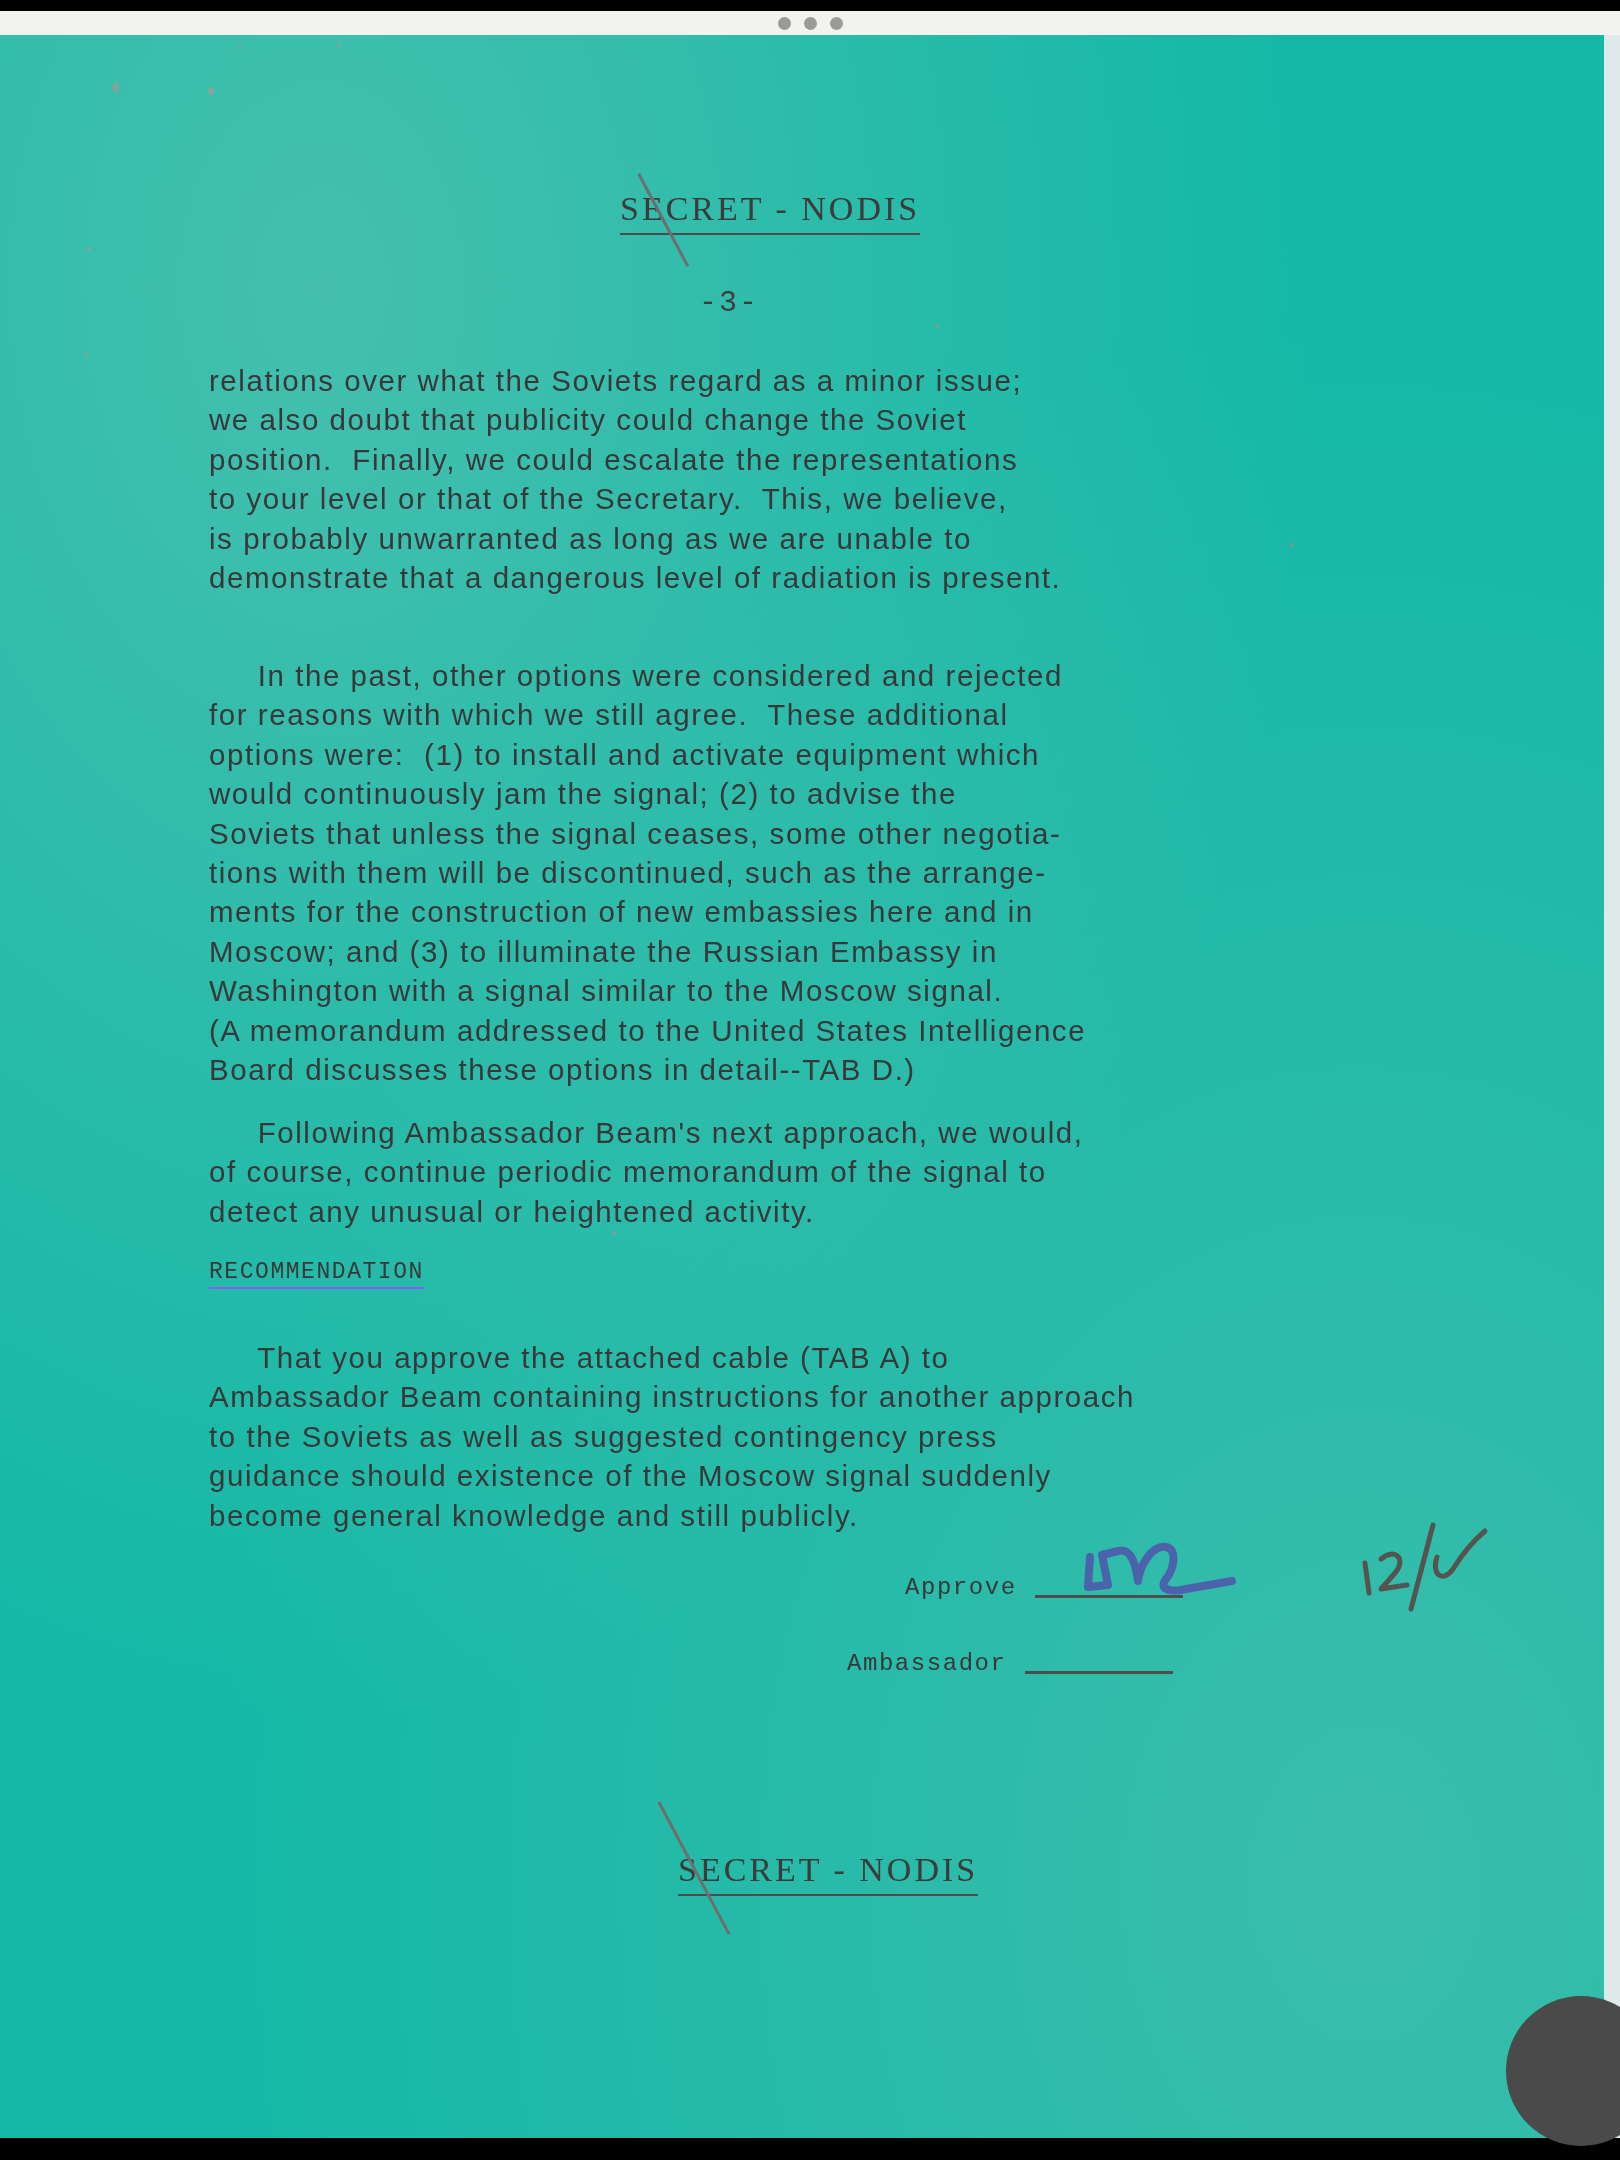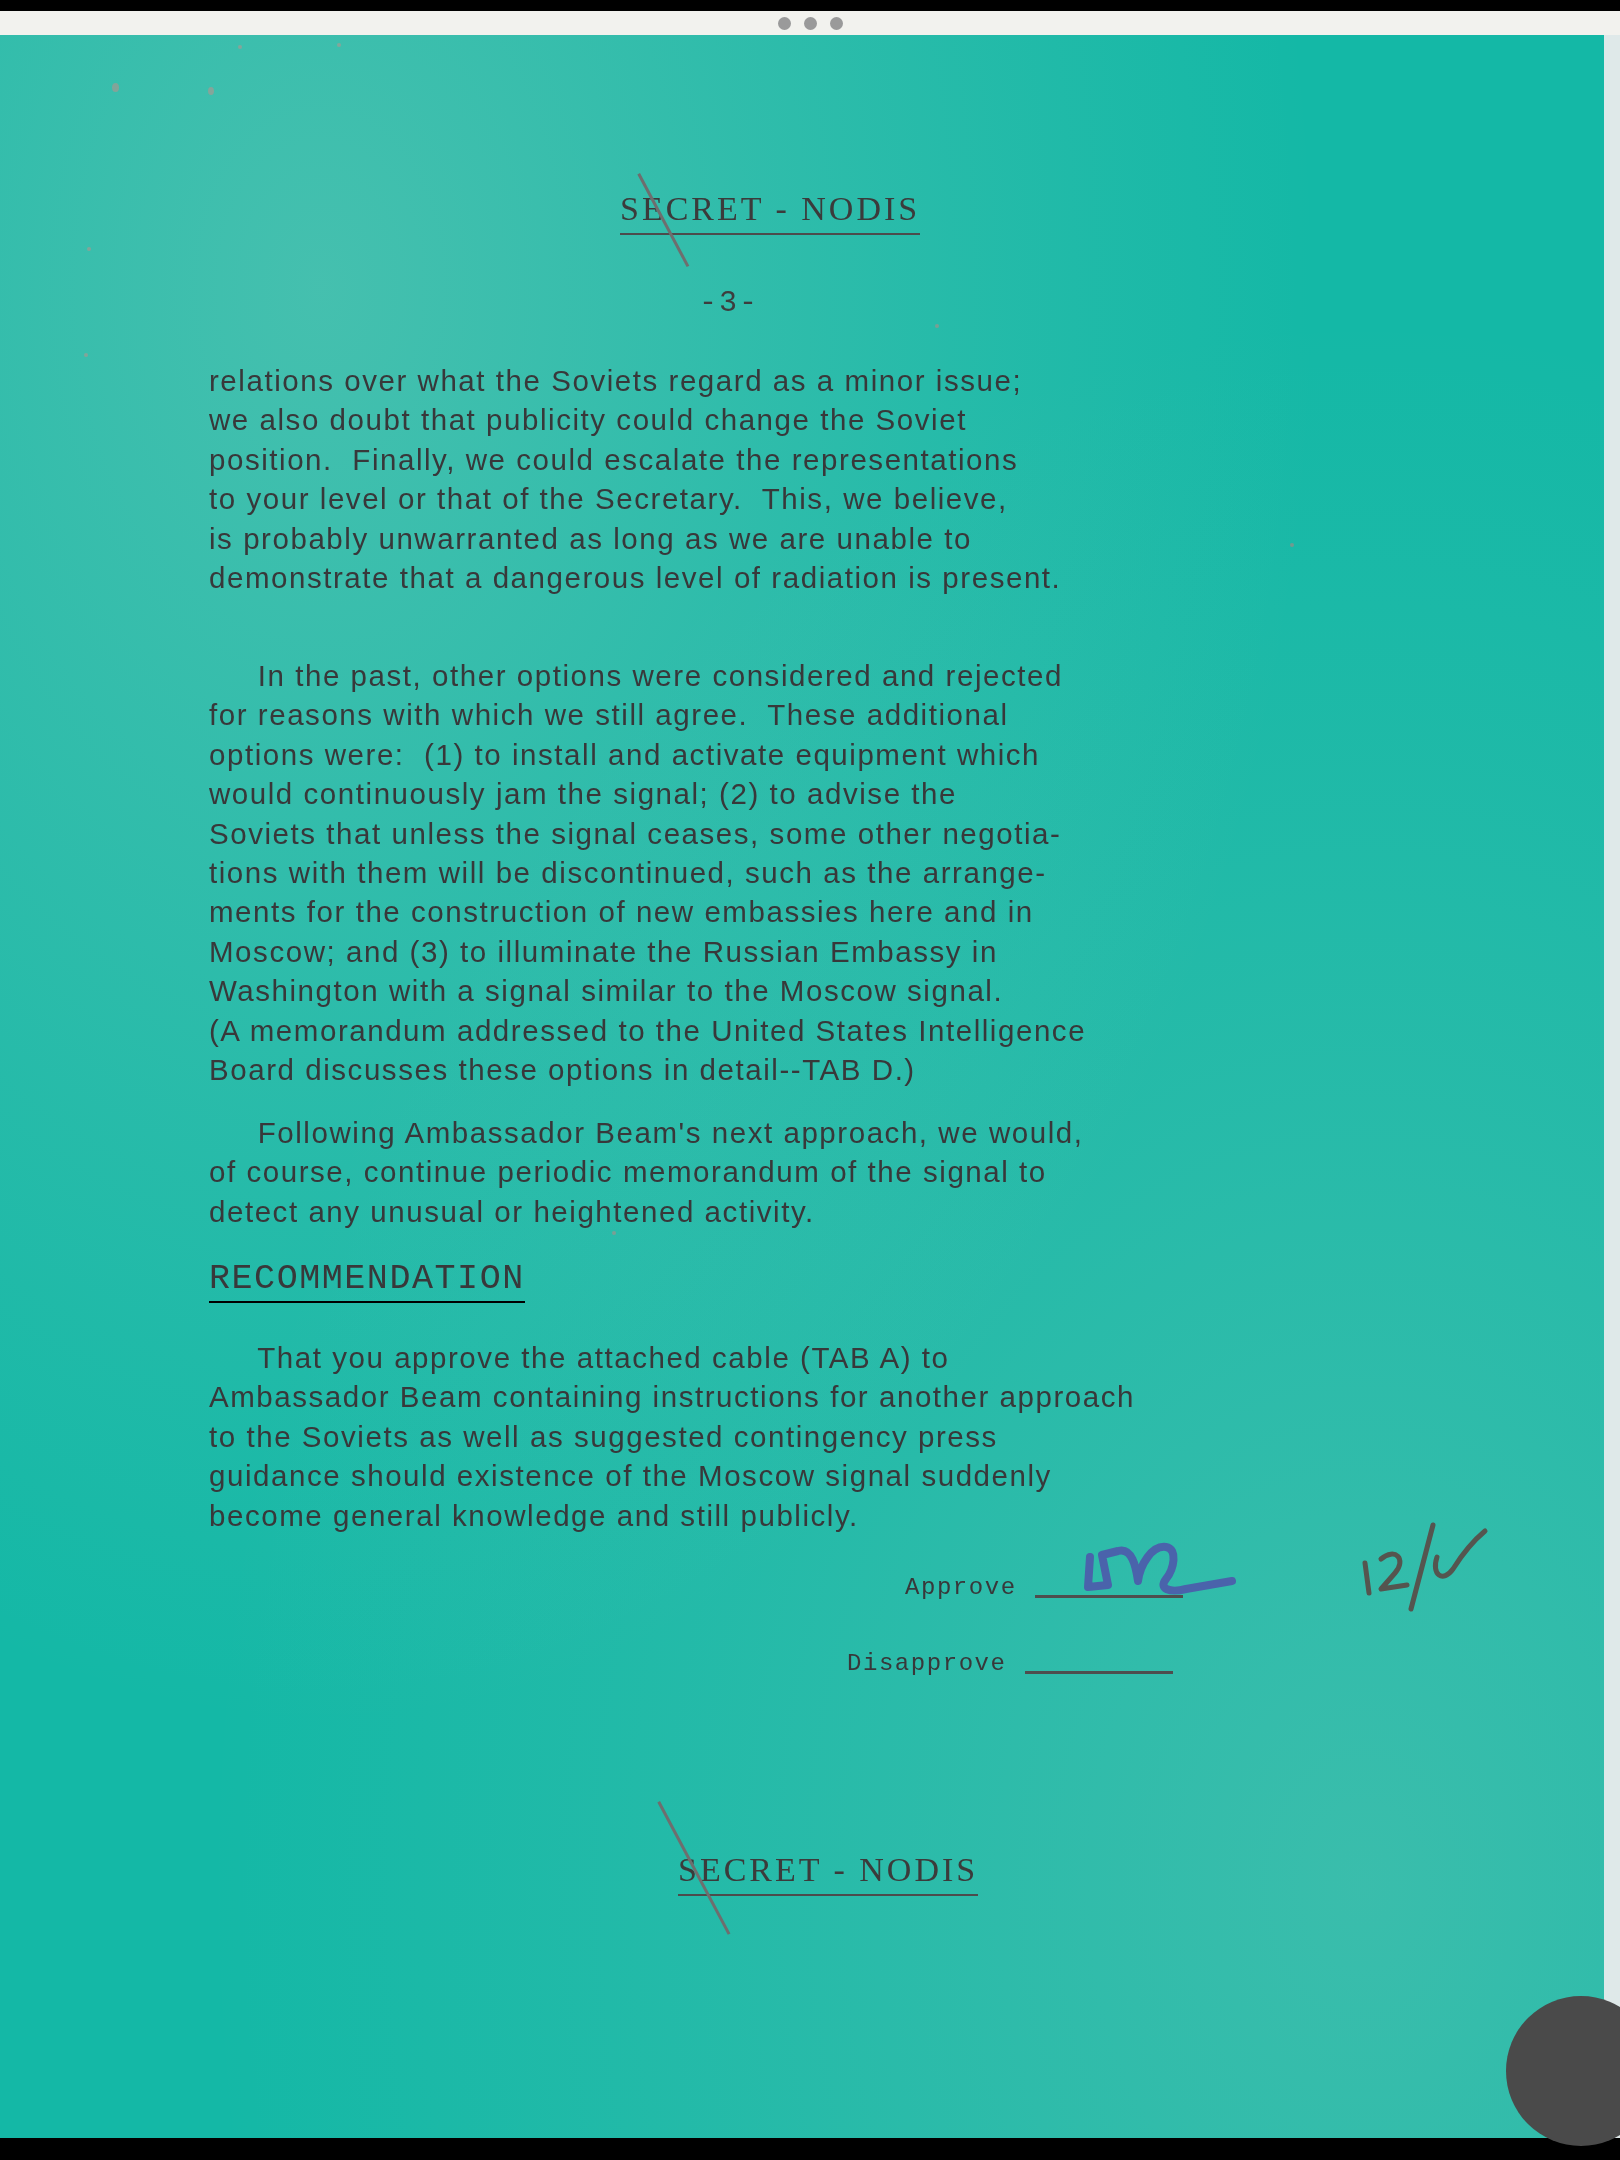--- a/index.html
+++ b/index.html
@@ -155,25 +155,25 @@
 
   #para-1 { top: 326px; }
   #para-2 { top: 621px; }
   #para-3 { top: 1078px; }
   #para-4 { top: 1303px; }
 
   #heading-recommendation {
     position: absolute;
     left: 209px;
     top: 1224px;
-    font-size: 35px;
+    font-size: 23px;
     letter-spacing: 1.55px;
     color: #38383a;
     white-space: pre;
-    border-bottom: 2px solid #000000;
+    border-bottom: 2px solid #8b5cf6;
     padding-bottom: 2px;
   }
 
   
   .sig-row {
     position: absolute;
     display: flex;
     align-items: flex-end;
     font-size: 24px;
     letter-spacing: 1.55px;
@@ -274,21 +274,21 @@
 to the Soviets as well as suggested contingency press
 guidance should existence of the Moscow signal suddenly
 become general knowledge and still publicly.</div>
 
     <div class="sig-row" id="row-approve">
       <span>Approve</span>
       <span class="sig-rule"></span>
     </div>
 
     <div class="sig-row" id="row-disapprove">
-      <span>Disapprove</span>
+      <span>Ambassador</span>
       <span class="sig-rule"></span>
     </div>
 
     <svg id="initials-mark" viewBox="0 0 240 70">
       <path d="M8,20 L6,50 L26,48 L20,18 L36,14 C50,10 54,30 56,44
                C58,28 70,8 84,10 C96,12 92,32 84,42
                C76,52 88,56 104,52 L150,44" fill="none" stroke="#4a63ab" stroke-width="8" stroke-linecap="round" stroke-linejoin="round"></path>
     </svg>
 
     <svg id="date-mark" viewBox="0 0 140 110">

